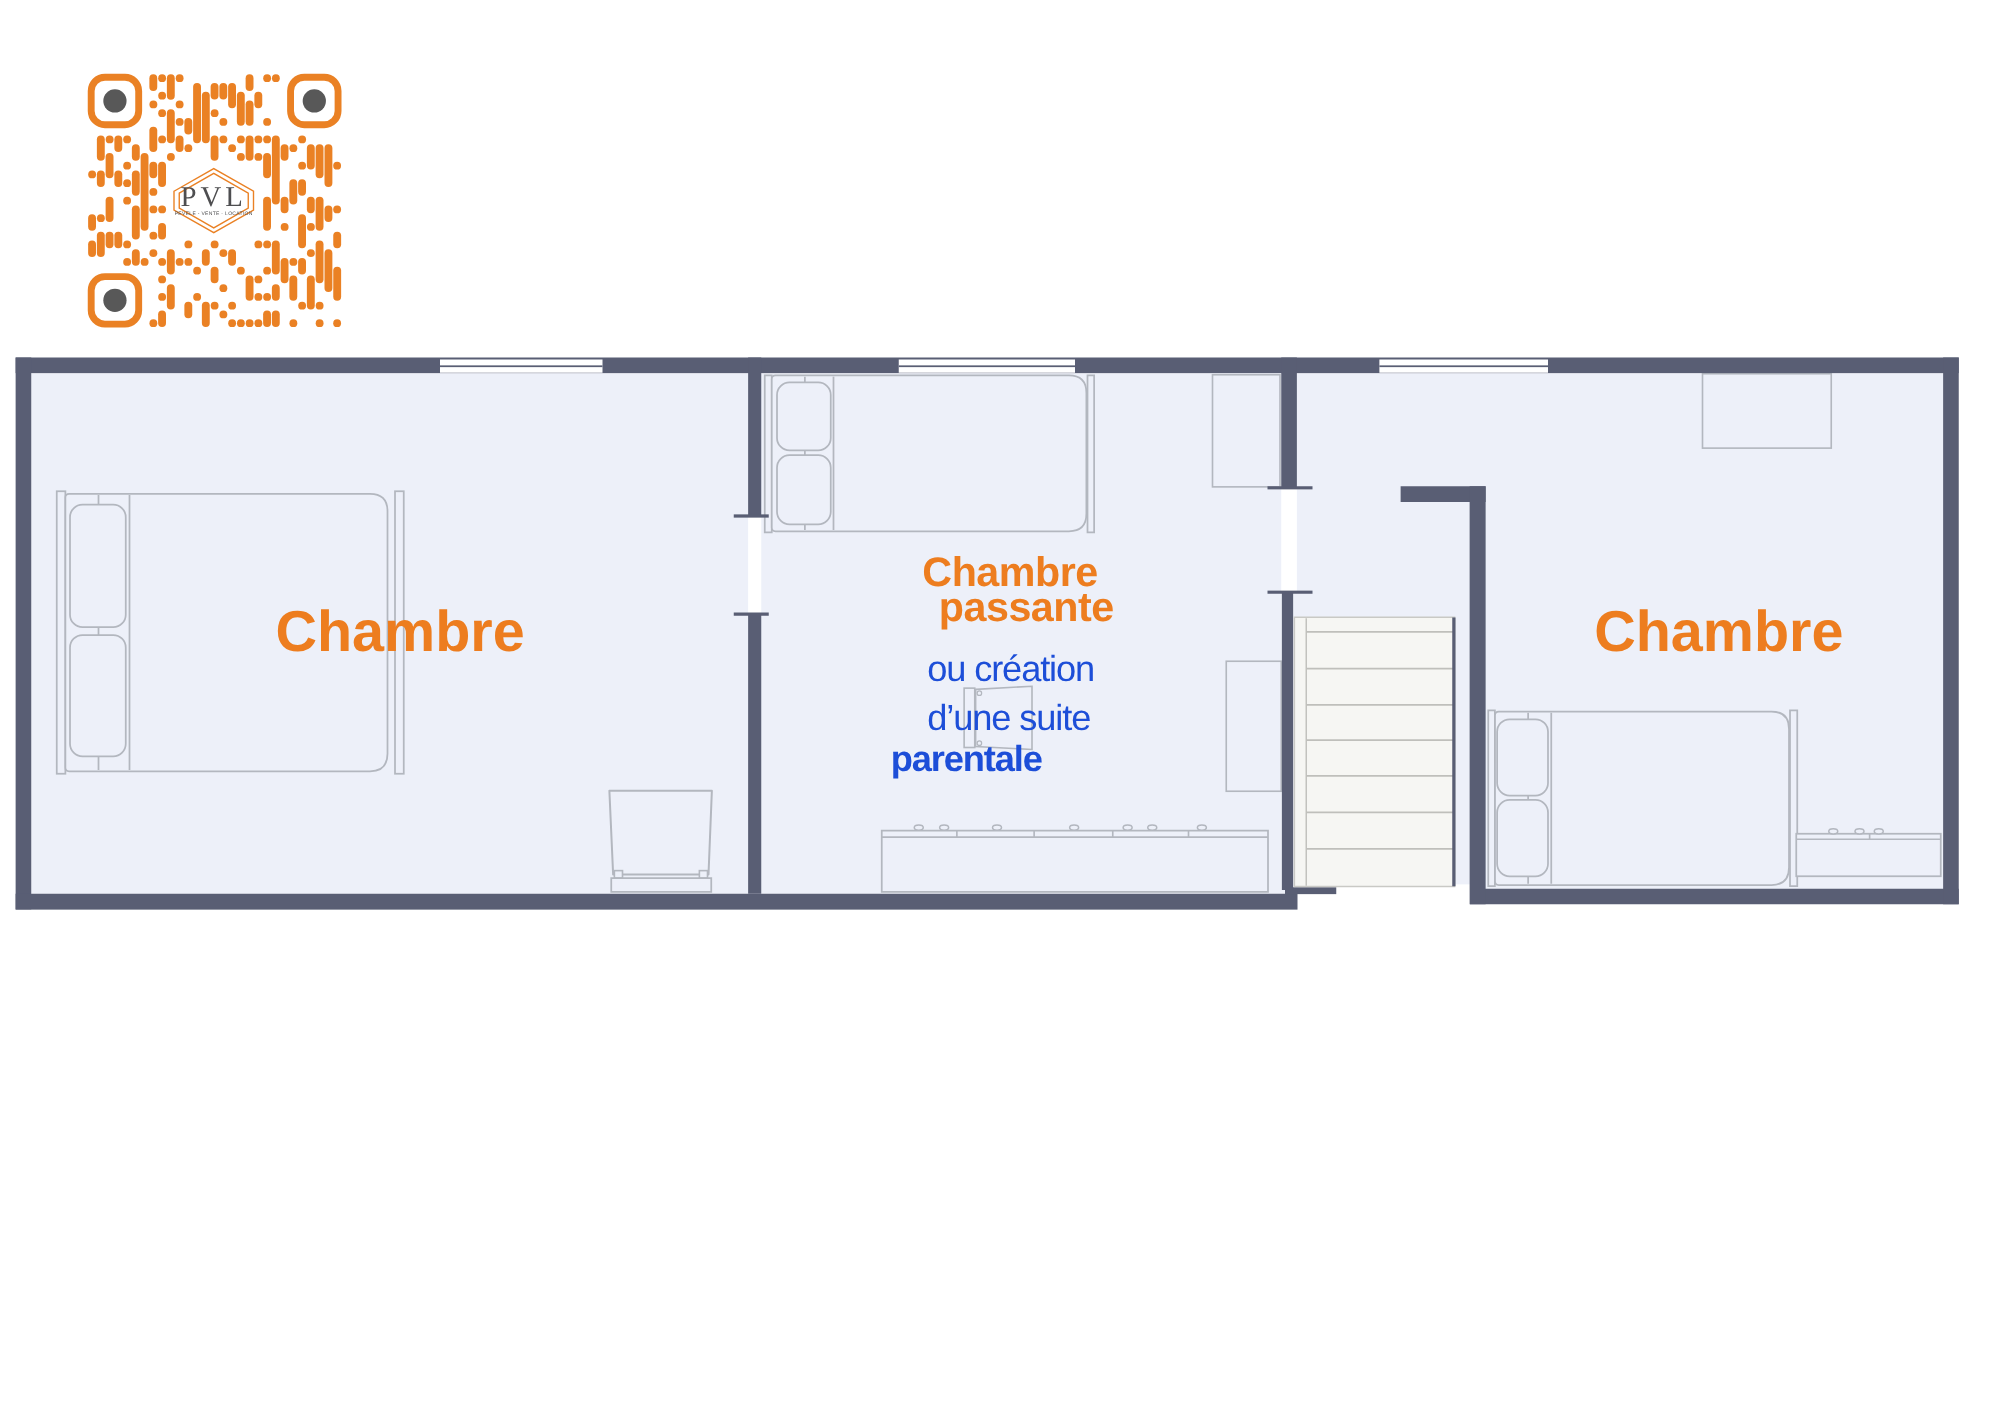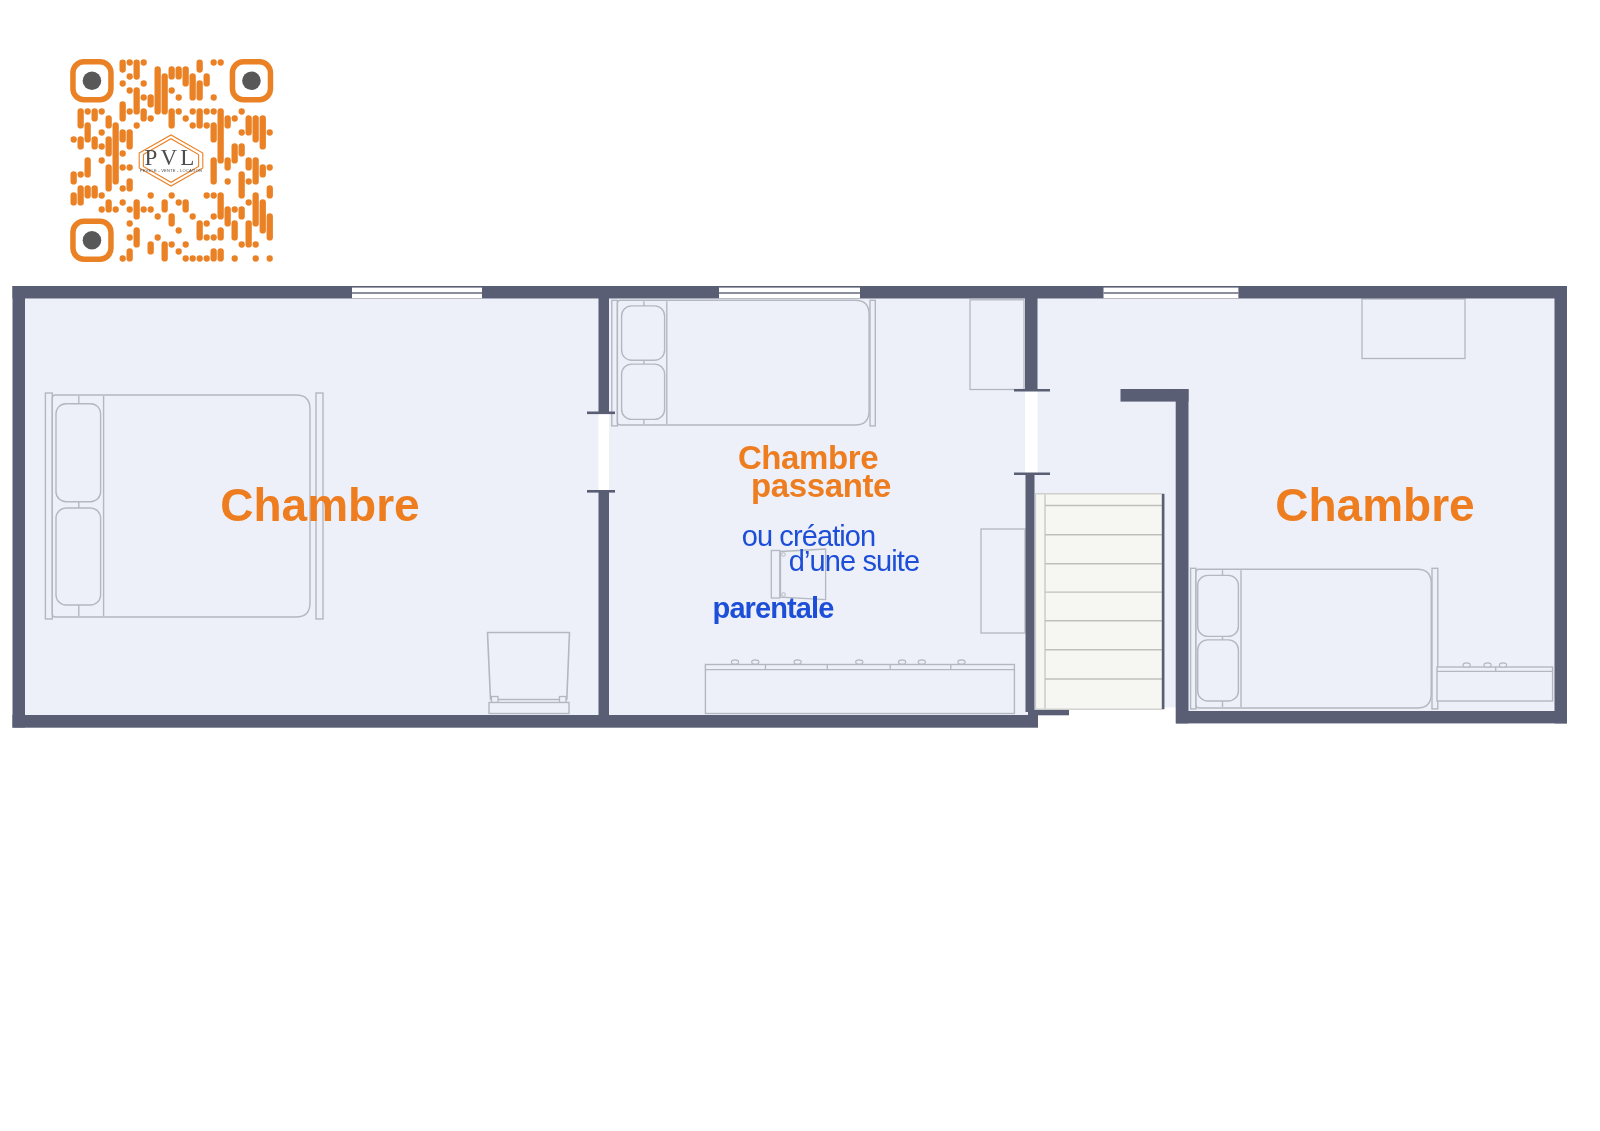--- a/index.html
+++ b/index.html
@@ -258,16 +258,16 @@
 <rect x="719" y="287.6" width="141" height="10.6" fill="#ffffff"></rect>
 <rect x="719" y="292.3" width="141" height="1.4" fill="#595E74"></rect>
 <rect x="1103.5" y="287.6" width="134.9000000000001" height="10.6" fill="#ffffff"></rect>
 <rect x="1103.5" y="292.3" width="134.9000000000001" height="1.4" fill="#595E74"></rect>
 </svg>
 <div class="lbl big" style="left:320px;top:481.5px;">Chambre</div>
 <div class="lbl big" style="left:1375px;top:481.5px;">Chambre</div>
 <div class="lbl mid" style="left:808px;top:441px;">Chambre</div>
 <div class="lbl mid" style="left:805px;top:469px;margin-left:16px;">passante</div>
 <div class="lbl lgt" style="left:808.5px;top:521.5px;">ou création</div>
-<div class="lbl lgt" style="left:807px;top:547px;margin-left:47px;">d’une suite</div>
+<div class="lbl lgt" style="left:807px;top:561px;">d’une suite</div>
 <div class="lbl lgt" style="left:773px;top:593.5px;font-weight:bold;">parentale</div>
 <div class="lbl" style="left:796px;top:867.9px;font-size:78px;font-weight:bold;color:#58595B;line-height:78px;letter-spacing:-5.5px;">R+1</div>
 </div>
 
 </body></html>

